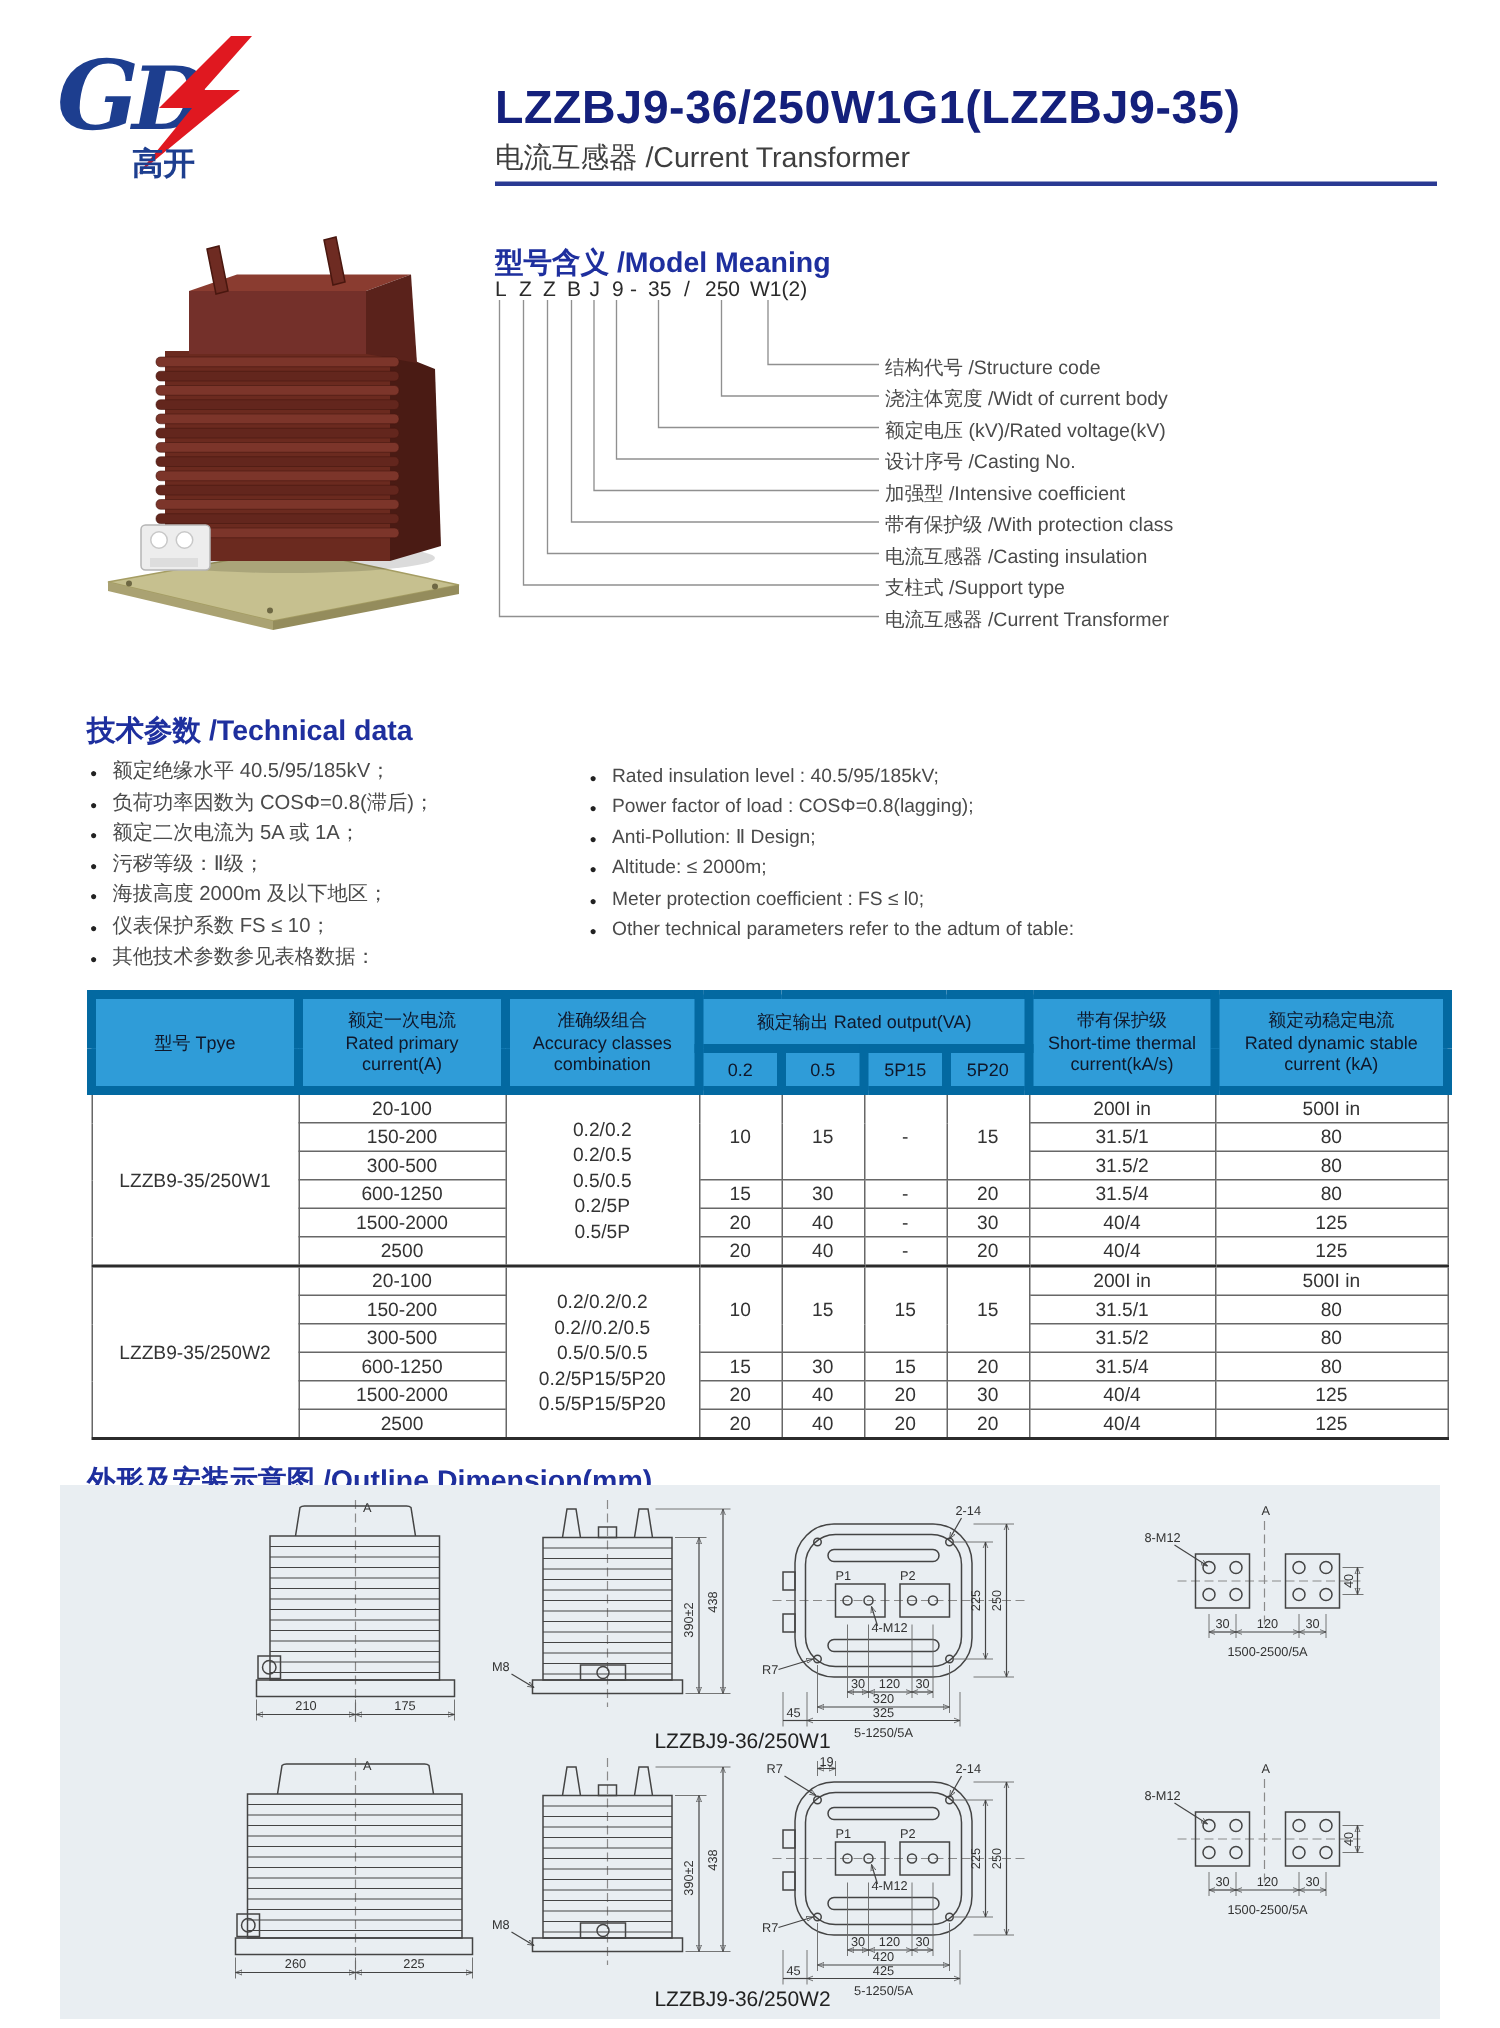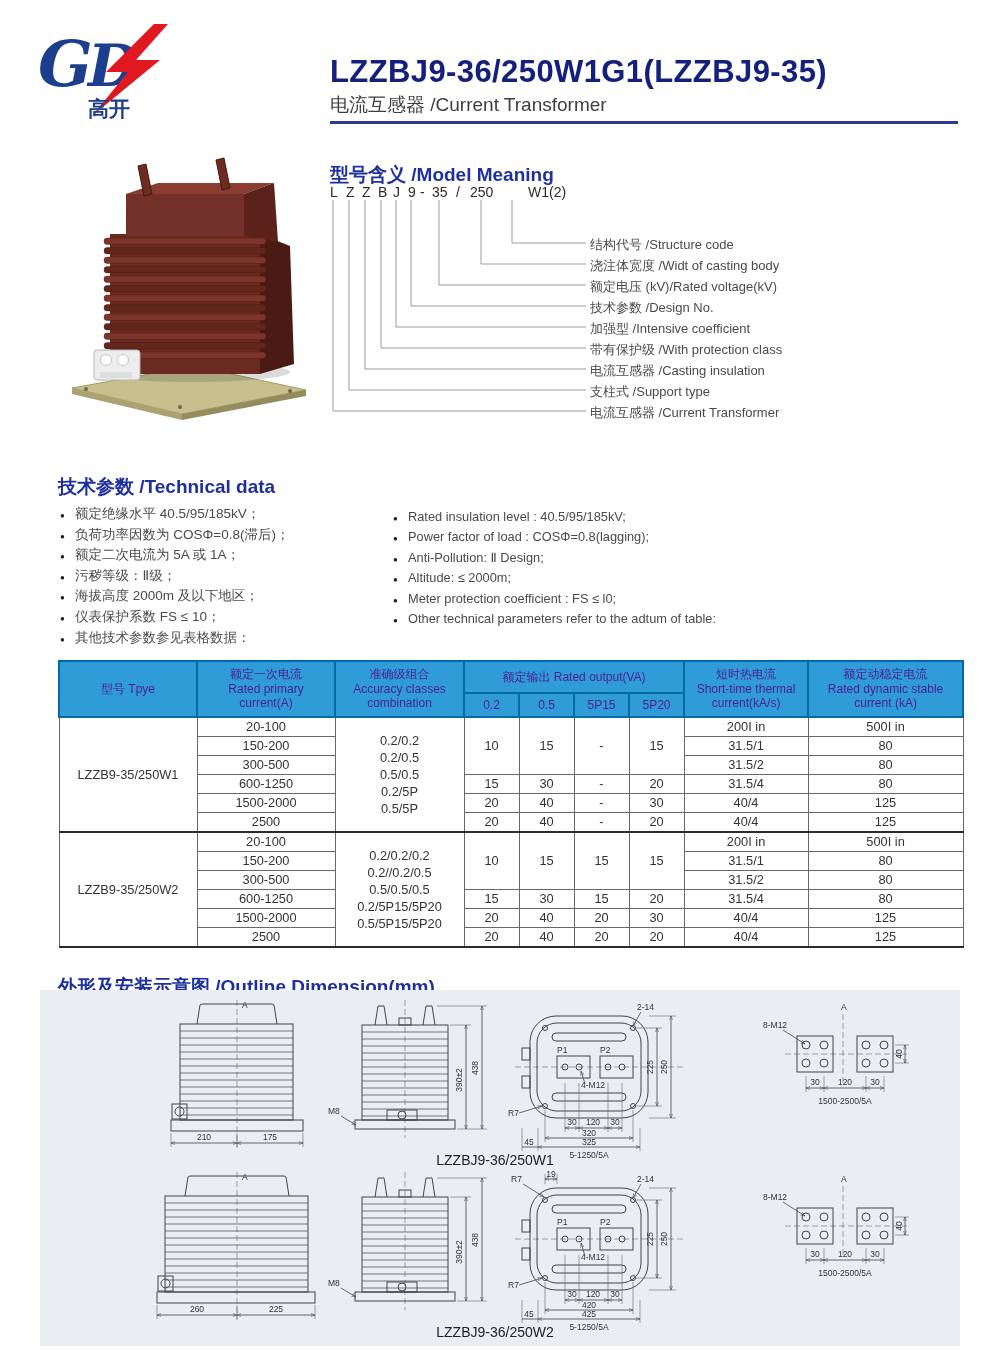--- a/index.html
+++ b/index.html
@@ -20,22 +20,22 @@
   
   .tech-head{left:58px;top:458px;}
   .bullets{list-style:none;margin:0;padding:0;}
   .bullets li{position:relative;padding-left:15px;color:#4a4a4a;white-space:nowrap;}
   .bullets li::before{content:"●";position:absolute;left:0;top:2px;font-size:8px;color:#222;}
   .bul-left{left:60px;top:504px;font-size:13.5px;line-height:20.6px;}
   .bul-right{left:393px;top:507px;font-size:12.8px;line-height:20.4px;}
   
   .dtable{left:58px;top:660px;border-collapse:collapse;table-layout:fixed;width:904px;
           border-bottom:2px solid #2b2b2b;}
-  .dtable th{background:#2f9cd8;color:#4c1d95;font-weight:normal;font-size:12px;line-height:1.22;
-             border:2px solid #0369a1;padding:1px 2px;}
+  .dtable th{background:#2f9cd8;color:#0f172a;font-weight:normal;font-size:12px;line-height:1.22;
+             border:6px solid #0369a1;padding:1px 2px;}
   .dtable thead tr:first-child th{height:28px;}
   .dtable thead tr:last-child th{height:20px;}
   .dtable td{border:1px solid #676767;text-align:center;font-size:12.8px;color:#333;height:18px;
              padding:0 2px;line-height:1.05;vertical-align:middle;}
   .dtable td.acc{line-height:17px;}
   .pre{white-space:pre-line;}
   .dtable tbody tr:first-child td,.dtable tbody tr.bstart td{border-top:2px solid #2b2b2b;}
   
   .outline-head{left:58px;top:958px;}
   .panel{left:40px;top:990px;width:920px;height:356px;background:#e9eef2;}
@@ -112,38 +112,38 @@
   <span class="abs mm-token" style="left:330px">L</span>
   <span class="abs mm-token" style="left:346px">Z</span>
   <span class="abs mm-token" style="left:362px">Z</span>
   <span class="abs mm-token" style="left:378px">B</span>
   <span class="abs mm-token" style="left:393px">J</span>
   <span class="abs mm-token" style="left:408px">9</span>
   <span class="abs mm-token" style="left:420px">-</span>
   <span class="abs mm-token" style="left:432px">35</span>
   <span class="abs mm-token" style="left:456px">/</span>
   <span class="abs mm-token" style="left:470px">250</span>
-  <span class="abs mm-token" style="left:528px">W1(2)</span>
+  <span class="abs mm-token" style="left:500px">W1(2)</span>
 
   <svg class="abs mm-lines">
     <path d="M512 200 V243 H586"></path>
     <path d="M481 200 V264 H586"></path>
     <path d="M439 200 V285 H586"></path>
     <path d="M411 200 V306 H586"></path>
     <path d="M396 200 V327 H586"></path>
     <path d="M381 200 V348 H586"></path>
     <path d="M365 200 V369 H586"></path>
     <path d="M349 200 V390 H586"></path>
     <path d="M333 200 V411 H586"></path>
   </svg>
 
   <div class="abs mm-label" style="top:236px">结构代号 /Structure code</div>
-  <div class="abs mm-label" style="top:257px">浇注体宽度 /Widt of casting body</div>
+  <div class="abs mm-label" style="top:257px">浇注体宽度 /Widt of current body</div>
   <div class="abs mm-label" style="top:278px">额定电压 (kV)/Rated voltage(kV)</div>
-  <div class="abs mm-label" style="top:299px">技术参数 /Design No.</div>
+  <div class="abs mm-label" style="top:299px">设计序号 /Casting No.</div>
   <div class="abs mm-label" style="top:320px">加强型 /Intensive coefficient</div>
   <div class="abs mm-label" style="top:341px">带有保护级 /With protection class</div>
   <div class="abs mm-label" style="top:362px">电流互感器 /Casting insulation</div>
   <div class="abs mm-label" style="top:383px">支柱式 /Support type</div>
   <div class="abs mm-label" style="top:404px">电流互感器 /Current Transformer</div>
 
   <h2 class="abs sec tech-head">技术参数 /Technical data</h2>
   <ul class="abs bullets bul-left">
     <li>额定绝缘水平 40.5/95/185kV；</li>
     <li>负荷功率因数为 COSΦ=0.8(滞后)；</li>
@@ -177,21 +177,21 @@
     <thead>
       <tr>
         <th rowspan="2">型号 Tpye</th>
         <th rowspan="2" class="pre">额定一次电流
 Rated primary
 current(A)</th>
         <th rowspan="2" class="pre">准确级组合
 Accuracy classes
 combination</th>
         <th colspan="4">额定输出 Rated output(VA)</th>
-        <th rowspan="2" class="pre">短时热电流
+        <th rowspan="2" class="pre">带有保护级
 Short-time thermal
 current(kA/s)</th>
         <th rowspan="2" class="pre">额定动稳定电流
 Rated dynamic stable
 current (kA)</th>
       </tr>
       <tr>
         <th>0.2</th>
         <th>0.5</th>
         <th>5P15</th>

